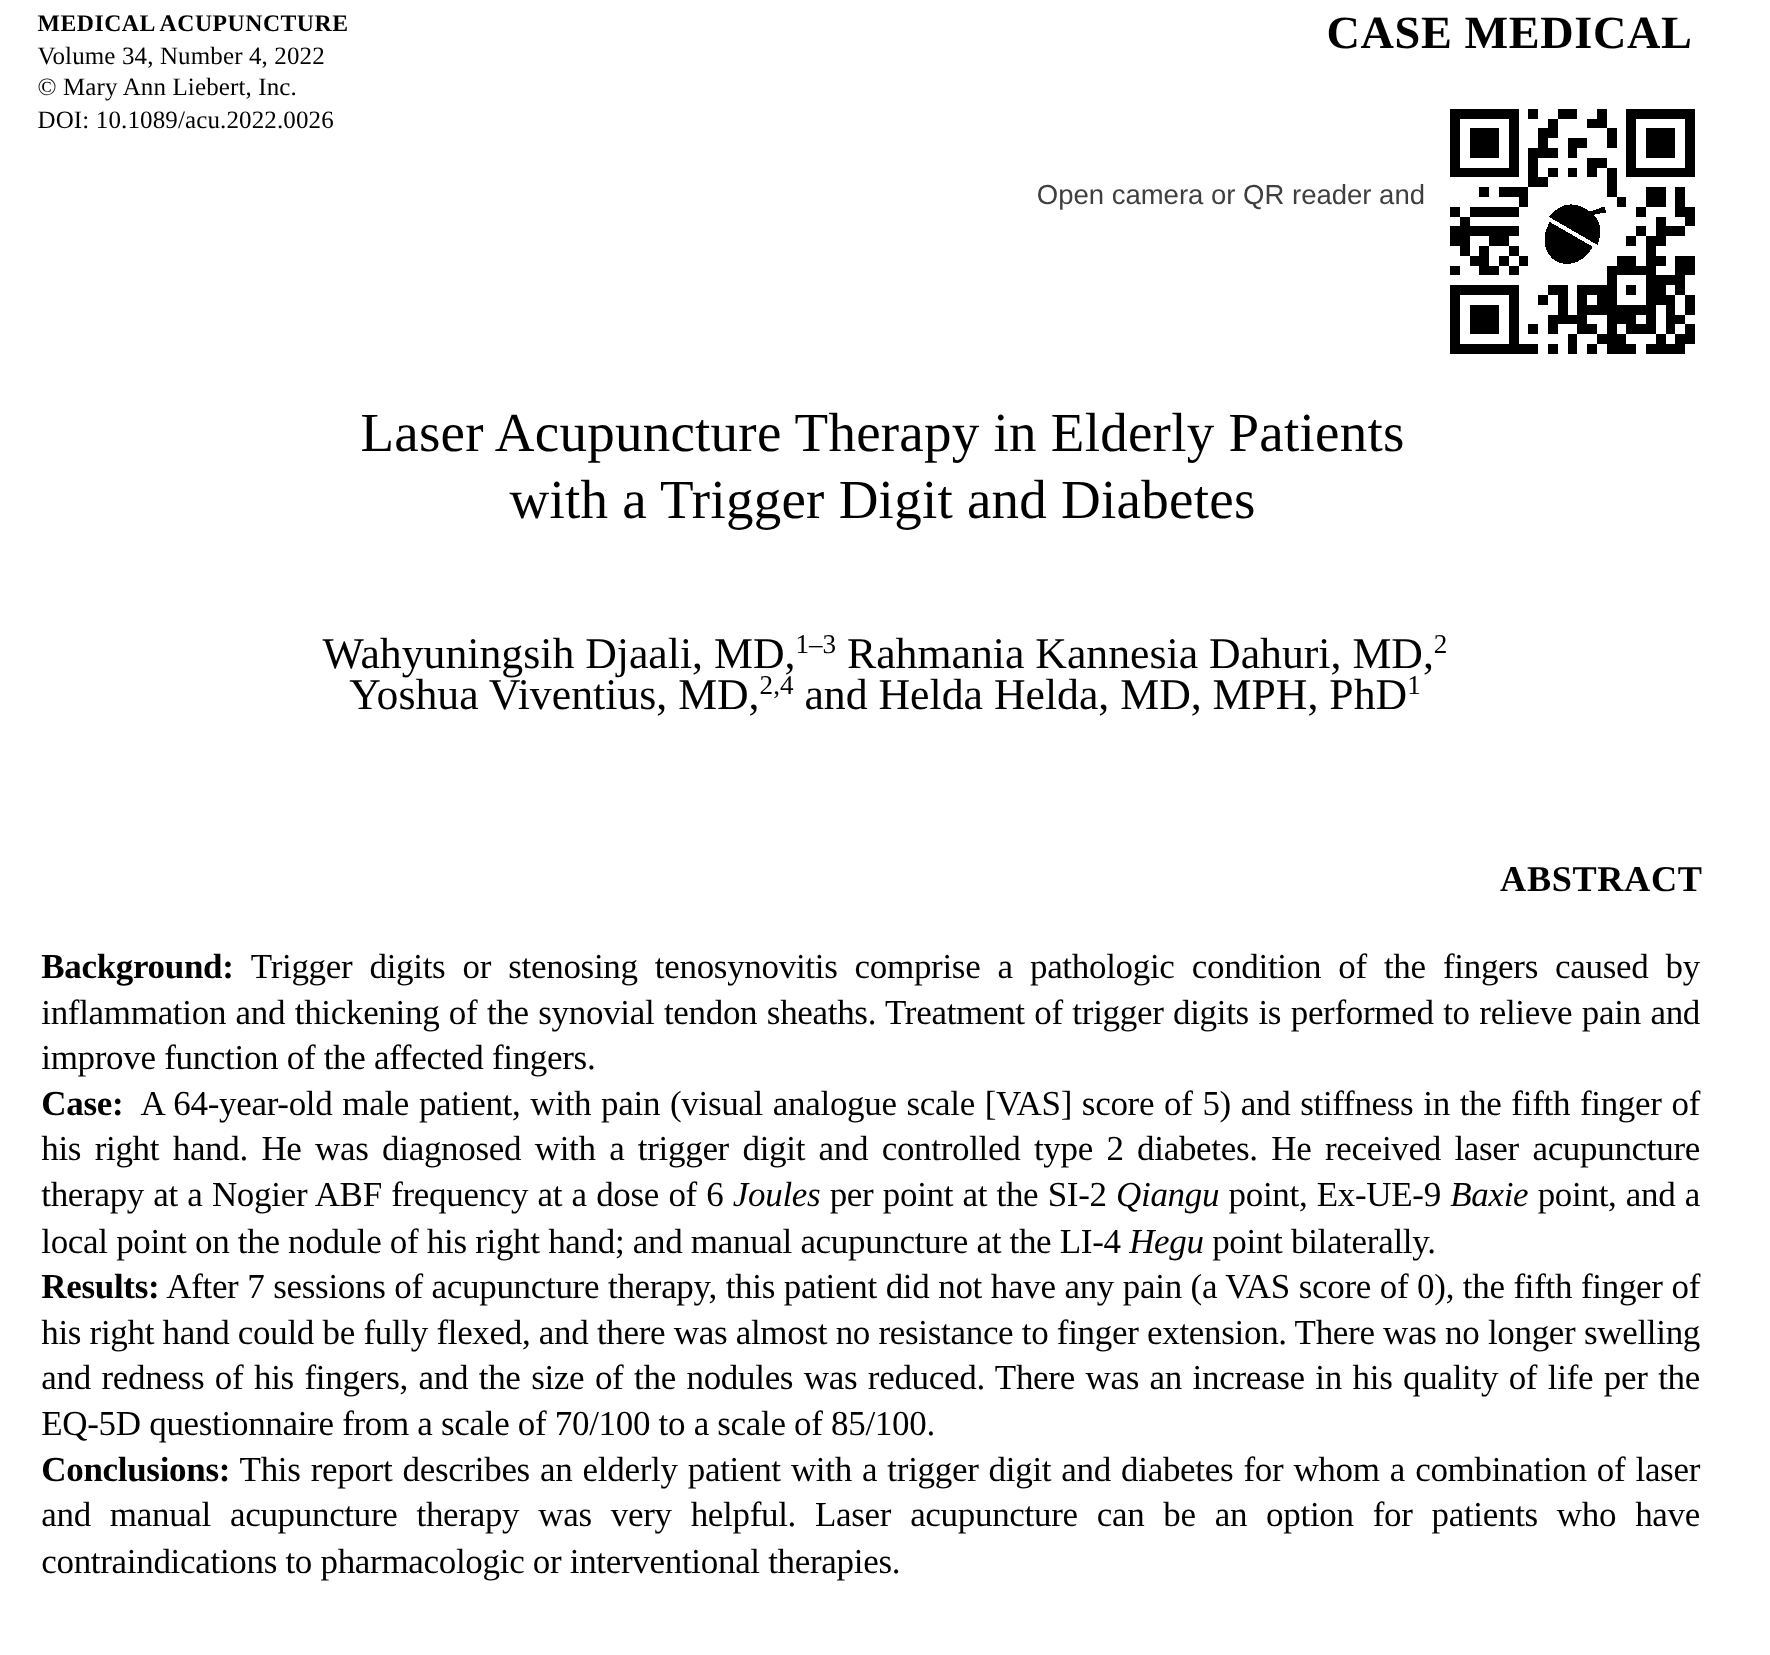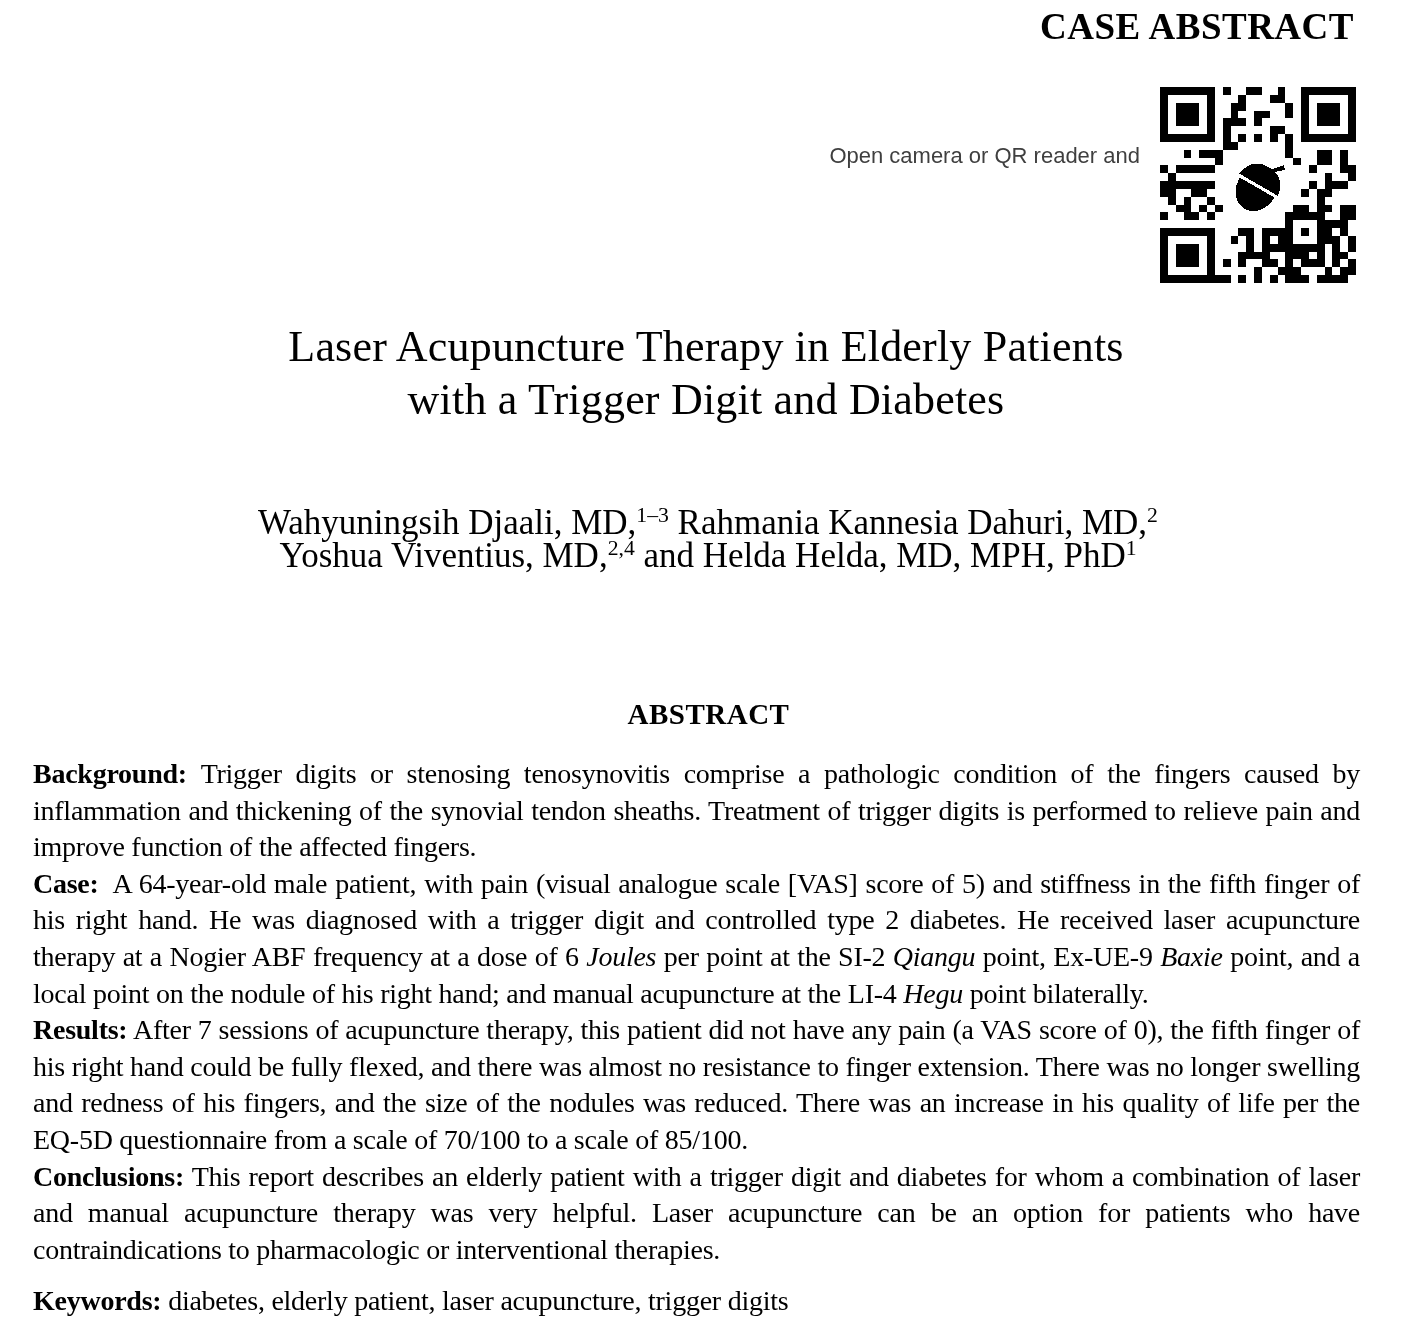--- a/index.html
+++ b/index.html
@@ -27,22 +27,22 @@
   .qr{position:absolute; left:1160px; top:86px; width:196px; height:198px;}
   
   .title{
     position:absolute; left:0; right:4px; top:320px; margin:0;
     text-align:center; font-weight:400; font-size:44px; line-height:53px; letter-spacing:.2px;
   }
   
   .authors{position:absolute; left:0; right:0; top:506px; text-align:center; font-size:35px; line-height:33px;}
   
   .abs-heading{
-    position:absolute; left:33px; width:1327px; top:686px; margin:12px;
-    text-align:center; font-size:29px; font-weight:700; letter-spacing:.5px;
+    position:absolute; left:33px; width:1327px; top:686px; margin:2px;
+    text-align:right; font-size:29px; font-weight:700; letter-spacing:.5px;
   }
   .abs-body{
     position:absolute; left:33px; width:1327px; top:756px;
     font-size:28px; line-height:36.6px; letter-spacing:-0.25px;
     text-align:justify;
   }
   .abs-body p{margin:0; padding:0;}
   .keywords{
     position:absolute; left:33px; width:1327px; top:1283px; margin:0;
     font-size:28px; line-height:36px; letter-spacing:-0.25px;
@@ -50,22 +50,28 @@
   
   .seg-b{font-weight:700;}
   .seg-i{font-style:italic;}
   .seg-sup{font-size:62%; position:relative; top:-0.55em; line-height:0; letter-spacing:0;}
 </style>
 </head>
 <body>
 
 <div class="page">
 
+  <header class="masthead">
+    <div class="mast-name">MEDICAL ACUPUNCTURE</div>
+    <div class="mast-line">Volume 34, Number 4, 2022</div>
+    <div class="mast-line">© Mary Ann Liebert, Inc.</div>
+    <div class="mast-line">DOI: 10.1089/acu.2022.0026</div>
+  </header>
 
-  <div class="banner">CASE ABSTRACT</div>
+  <div class="banner">CASE MEDICAL</div>
 
   <div class="qr-instructions">
     <div>Open camera or QR reader and</div>
   </div>
 
   <svg class="qr" id="qr-svg" viewBox="0 0 25 25" shape-rendering="crispEdges" xmlns="http://www.w3.org/2000/svg">
       <rect x="0" y="0" width="25" height="25" fill="#ffffff"></rect>
       <path d="M0 0h1v1h-1zM1 0h1v1h-1zM2 0h1v1h-1zM3 0h1v1h-1zM4 0h1v1h-1zM5 0h1v1h-1zM6 0h1v1h-1zM8 0h1v1h-1zM11 0h1v1h-1zM12 0h1v1h-1zM15 0h1v1h-1zM18 0h1v1h-1zM19 0h1v1h-1zM20 0h1v1h-1zM21 0h1v1h-1zM22 0h1v1h-1zM23 0h1v1h-1zM24 0h1v1h-1zM0 1h1v1h-1zM6 1h1v1h-1zM10 1h1v1h-1zM14 1h1v1h-1zM15 1h1v1h-1zM18 1h1v1h-1zM24 1h1v1h-1zM0 2h1v1h-1zM2 2h1v1h-1zM3 2h1v1h-1zM4 2h1v1h-1zM6 2h1v1h-1zM9 2h1v1h-1zM10 2h1v1h-1zM16 2h1v1h-1zM18 2h1v1h-1zM20 2h1v1h-1zM21 2h1v1h-1zM22 2h1v1h-1zM24 2h1v1h-1zM0 3h1v1h-1zM2 3h1v1h-1zM3 3h1v1h-1zM4 3h1v1h-1zM6 3h1v1h-1zM9 3h1v1h-1zM12 3h1v1h-1zM13 3h1v1h-1zM16 3h1v1h-1zM18 3h1v1h-1zM20 3h1v1h-1zM21 3h1v1h-1zM22 3h1v1h-1zM24 3h1v1h-1zM0 4h1v1h-1zM2 4h1v1h-1zM3 4h1v1h-1zM4 4h1v1h-1zM6 4h1v1h-1zM8 4h1v1h-1zM9 4h1v1h-1zM10 4h1v1h-1zM12 4h1v1h-1zM18 4h1v1h-1zM20 4h1v1h-1zM21 4h1v1h-1zM22 4h1v1h-1zM24 4h1v1h-1zM0 5h1v1h-1zM6 5h1v1h-1zM8 5h1v1h-1zM14 5h1v1h-1zM15 5h1v1h-1zM18 5h1v1h-1zM24 5h1v1h-1zM0 6h1v1h-1zM1 6h1v1h-1zM2 6h1v1h-1zM3 6h1v1h-1zM4 6h1v1h-1zM5 6h1v1h-1zM6 6h1v1h-1zM8 6h1v1h-1zM10 6h1v1h-1zM12 6h1v1h-1zM14 6h1v1h-1zM16 6h1v1h-1zM18 6h1v1h-1zM19 6h1v1h-1zM20 6h1v1h-1zM21 6h1v1h-1zM22 6h1v1h-1zM23 6h1v1h-1zM24 6h1v1h-1zM8 7h1v1h-1zM9 7h1v1h-1zM16 7h1v1h-1zM3 8h1v1h-1zM5 8h1v1h-1zM6 8h1v1h-1zM7 8h1v1h-1zM16 8h1v1h-1zM20 8h1v1h-1zM21 8h1v1h-1zM23 8h1v1h-1zM7 9h1v1h-1zM17 9h1v1h-1zM20 9h1v1h-1zM21 9h1v1h-1zM23 9h1v1h-1zM0 10h1v1h-1zM2 10h1v1h-1zM3 10h1v1h-1zM4 10h1v1h-1zM5 10h1v1h-1zM6 10h1v1h-1zM19 10h1v1h-1zM23 10h1v1h-1zM24 10h1v1h-1zM1 11h1v1h-1zM21 11h1v1h-1zM24 11h1v1h-1zM0 12h1v1h-1zM1 12h1v1h-1zM2 12h1v1h-1zM3 12h1v1h-1zM4 12h1v1h-1zM5 12h1v1h-1zM6 12h1v1h-1zM19 12h1v1h-1zM21 12h1v1h-1zM22 12h1v1h-1zM23 12h1v1h-1zM0 13h1v1h-1zM1 13h1v1h-1zM4 13h1v1h-1zM5 13h1v1h-1zM18 13h1v1h-1zM20 13h1v1h-1zM21 13h1v1h-1zM1 14h1v1h-1zM3 14h1v1h-1zM6 14h1v1h-1zM20 14h1v1h-1zM2 15h1v1h-1zM3 15h1v1h-1zM5 15h1v1h-1zM7 15h1v1h-1zM17 15h1v1h-1zM18 15h1v1h-1zM20 15h1v1h-1zM21 15h1v1h-1zM23 15h1v1h-1zM24 15h1v1h-1zM0 16h1v1h-1zM3 16h1v1h-1zM4 16h1v1h-1zM6 16h1v1h-1zM16 16h1v1h-1zM17 16h1v1h-1zM18 16h1v1h-1zM19 16h1v1h-1zM20 16h1v1h-1zM23 16h1v1h-1zM24 16h1v1h-1zM16 17h1v1h-1zM20 17h1v1h-1zM21 17h1v1h-1zM22 17h1v1h-1zM23 17h1v1h-1zM0 18h1v1h-1zM1 18h1v1h-1zM2 18h1v1h-1zM3 18h1v1h-1zM4 18h1v1h-1zM5 18h1v1h-1zM6 18h1v1h-1zM10 18h1v1h-1zM11 18h1v1h-1zM13 18h1v1h-1zM14 18h1v1h-1zM15 18h1v1h-1zM16 18h1v1h-1zM18 18h1v1h-1zM20 18h1v1h-1zM21 18h1v1h-1zM23 18h1v1h-1zM0 19h1v1h-1zM6 19h1v1h-1zM9 19h1v1h-1zM11 19h1v1h-1zM13 19h1v1h-1zM15 19h1v1h-1zM16 19h1v1h-1zM20 19h1v1h-1zM21 19h1v1h-1zM22 19h1v1h-1zM24 19h1v1h-1zM0 20h1v1h-1zM2 20h1v1h-1zM3 20h1v1h-1zM4 20h1v1h-1zM6 20h1v1h-1zM11 20h1v1h-1zM13 20h1v1h-1zM14 20h1v1h-1zM15 20h1v1h-1zM16 20h1v1h-1zM17 20h1v1h-1zM18 20h1v1h-1zM19 20h1v1h-1zM20 20h1v1h-1zM22 20h1v1h-1zM24 20h1v1h-1zM0 21h1v1h-1zM2 21h1v1h-1zM3 21h1v1h-1zM4 21h1v1h-1zM6 21h1v1h-1zM10 21h1v1h-1zM11 21h1v1h-1zM12 21h1v1h-1zM13 21h1v1h-1zM16 21h1v1h-1zM17 21h1v1h-1zM18 21h1v1h-1zM20 21h1v1h-1zM22 21h1v1h-1zM23 21h1v1h-1zM0 22h1v1h-1zM2 22h1v1h-1zM3 22h1v1h-1zM4 22h1v1h-1zM6 22h1v1h-1zM8 22h1v1h-1zM10 22h1v1h-1zM13 22h1v1h-1zM14 22h1v1h-1zM16 22h1v1h-1zM18 22h1v1h-1zM19 22h1v1h-1zM20 22h1v1h-1zM22 22h1v1h-1zM24 22h1v1h-1zM0 23h1v1h-1zM6 23h1v1h-1zM12 23h1v1h-1zM15 23h1v1h-1zM16 23h1v1h-1zM17 23h1v1h-1zM21 23h1v1h-1zM23 23h1v1h-1zM24 23h1v1h-1zM0 24h1v1h-1zM1 24h1v1h-1zM2 24h1v1h-1zM3 24h1v1h-1zM4 24h1v1h-1zM5 24h1v1h-1zM6 24h1v1h-1zM7 24h1v1h-1zM8 24h1v1h-1zM10 24h1v1h-1zM12 24h1v1h-1zM14 24h1v1h-1zM16 24h1v1h-1zM17 24h1v1h-1zM18 24h1v1h-1zM20 24h1v1h-1zM21 24h1v1h-1zM22 24h1v1h-1zM23 24h1v1h-1z" fill="#000000"></path>
       <g transform="translate(12.5,12.6) rotate(30)">
         <path d="M -2.55 0.25 C -2.55 2.2 -1.3 3.4 0 3.4 C 1.3 3.4 2.55 2.2 2.55 0.25 Z" fill="#000000"></path>
@@ -86,15 +92,14 @@
 
   <h2 class="abs-heading">ABSTRACT</h2>
 
   <div class="abs-body">
     <p><span class="seg-b">Background:</span><span> Trigger digits or stenosing tenosynovitis comprise a pathologic condition of the fingers caused by inflammation and thickening of the synovial tendon sheaths. Treatment of trigger digits is performed to relieve pain and improve function of the affected fingers.</span></p>
     <p><span class="seg-b">Case:</span><span> A 64-year-old male patient, with pain (visual analogue scale [VAS] score of 5) and stiffness in the fifth finger of his right hand. He was diagnosed with a trigger digit and controlled type 2 diabetes. He received laser acupuncture therapy at a Nogier ABF frequency at a dose of 6 </span><span class="seg-i">Joules</span><span> per point at the SI-2 </span><span class="seg-i">Qiangu</span><span> point, Ex-UE-9 </span><span class="seg-i">Baxie</span><span> point, and a local point on the nodule of his right hand; and manual acupuncture at the LI-4 </span><span class="seg-i">Hegu</span><span> point bilaterally.</span></p>
     <p><span class="seg-b">Results:</span><span> After 7 sessions of acupuncture therapy, this patient did not have any pain (a VAS score of 0), the fifth finger of his right hand could be fully flexed, and there was almost no resistance to finger extension. There was no longer swelling and redness of his fingers, and the size of the nodules was reduced. There was an increase in his quality of life per the EQ-5D questionnaire from a scale of 70/100 to a scale of 85/100.</span></p>
     <p><span class="seg-b">Conclusions:</span><span> This report describes an elderly patient with a trigger digit and diabetes for whom a combination of laser and manual acupuncture therapy was very helpful. Laser acupuncture can be an option for patients who have contraindications to pharmacologic or interventional therapies.</span></p>
   </div>
 
-  <p class="keywords"><span class="seg-b">Keywords:</span><span> diabetes, elderly patient, laser acupuncture, trigger digits</span></p>
 
 </div>
 
 </body></html>

